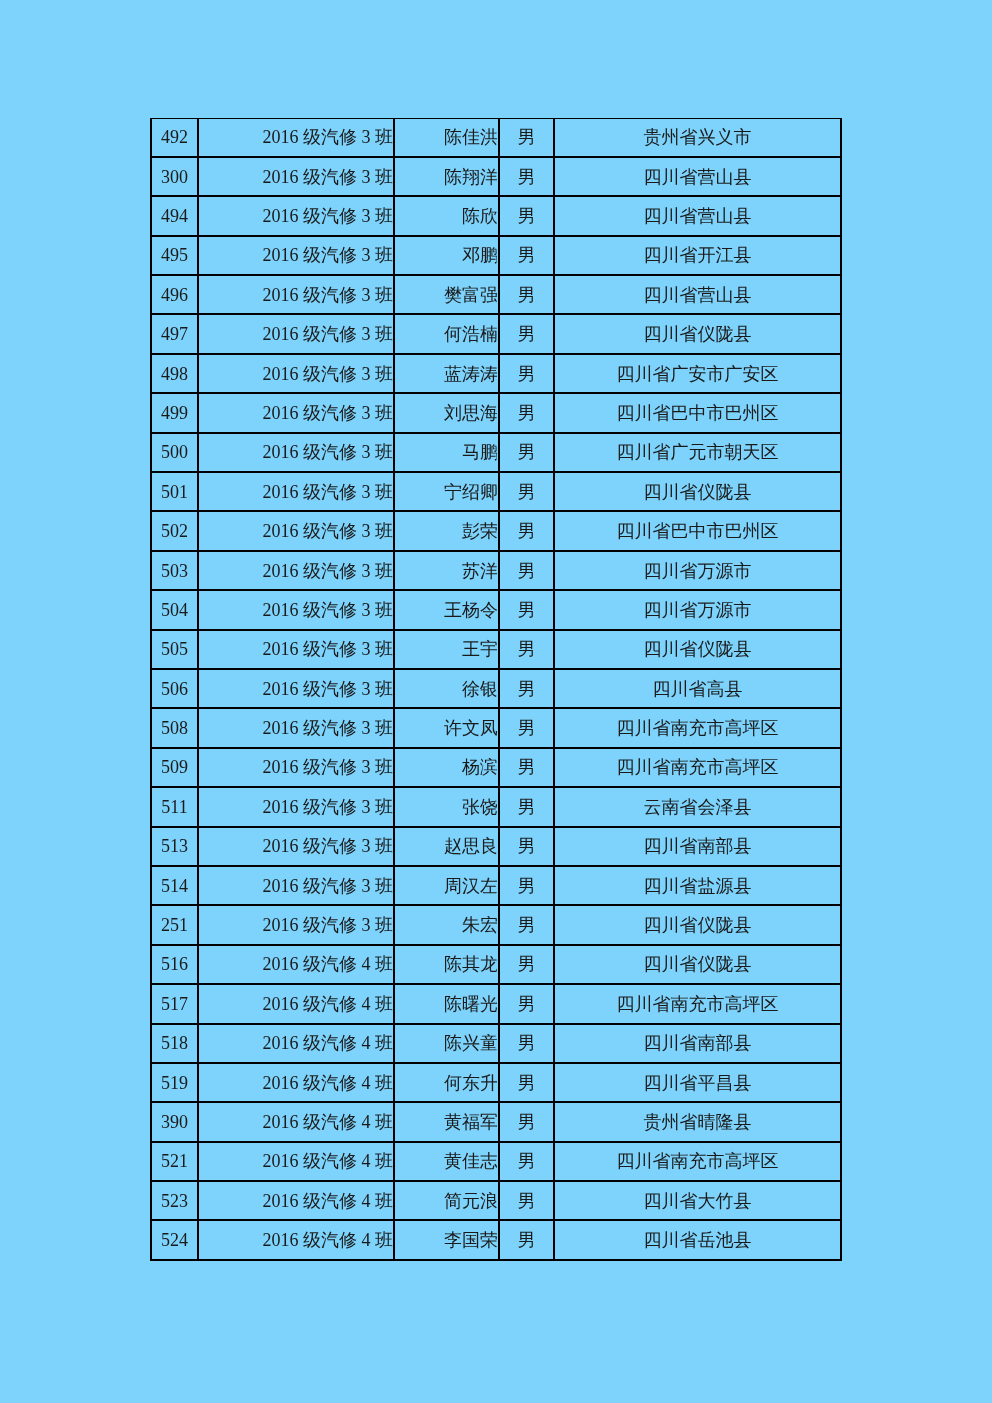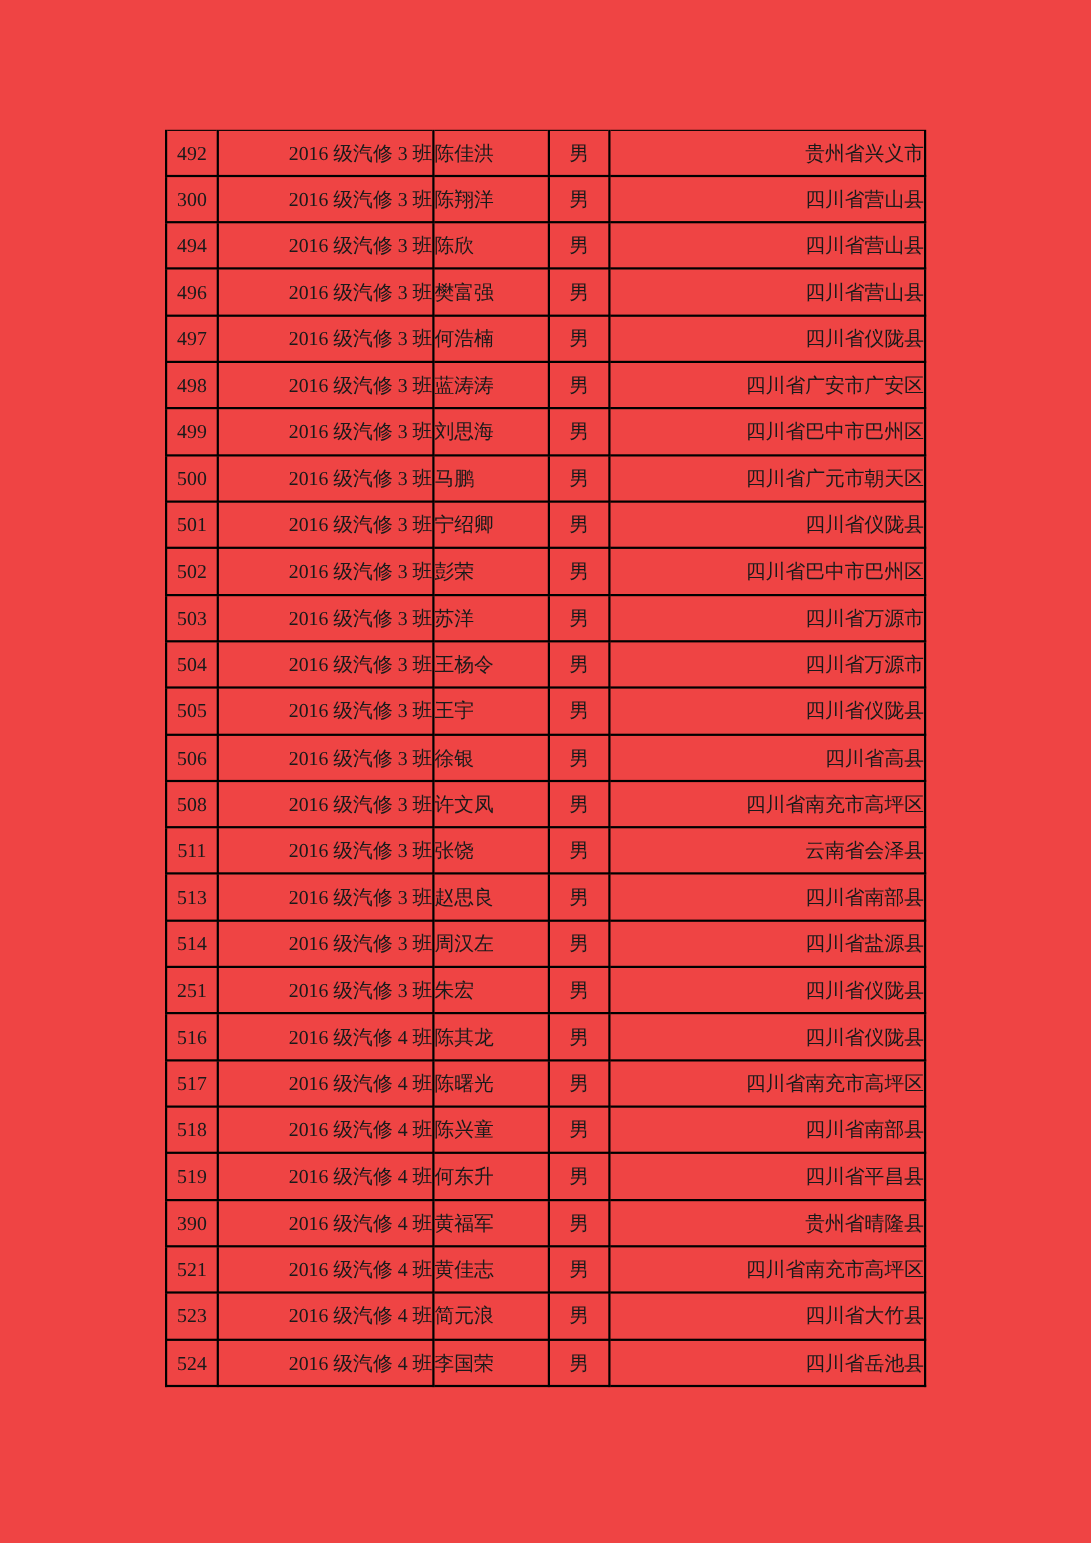--- a/index.html
+++ b/index.html
@@ -13,21 +13,21 @@
     position: relative;
     font-family: "Liberation Serif", "DejaVu Serif", serif;
     color: #1a1a1a;
   }
   .page {
     position: absolute;
     left: 0;
     top: 0;
     width: 992px;
     height: 1403px;
-    background: #ef4444;
+    background: #7dd3fc;
     overflow: hidden;
   }
   .table-wrap {
     position: absolute;
     left: 150px;
     top: 118px;
   }
   table.student-table {
     border-collapse: collapse;
     table-layout: fixed;
@@ -48,23 +48,23 @@
   table.student-table tr:first-child td {
     border-top-width: 1px;
   }
   col.col-id       { width: 47px; }
   col.col-class    { width: 196px; }
   col.col-name     { width: 105px; }
   col.col-gender   { width: 55px; }
   col.col-hometown { width: 287px; }
   td.col-id       { text-align: center; }
   td.col-class    { text-align: right; font-size: 17px; }
-  td.col-name     { text-align: left; }
+  td.col-name     { text-align: right; border-radius: 16px; }
   td.col-gender   { text-align: center; }
-  td.col-hometown { text-align: right; padding-left: 4px; }
+  td.col-hometown { text-align: center; padding-left: 4px; }
 </style>
 </head>
 <body>
 
 <div class="page">
   <div class="table-wrap">
     <table class="student-table">
       <colgroup>
         <col class="col-id">
         <col class="col-class">
@@ -88,20 +88,27 @@
             <td class="col-hometown">四川省营山县</td>
           </tr>
           <tr>
             <td class="col-id">494</td>
             <td class="col-class">2016 级汽修 3 班</td>
             <td class="col-name">陈欣</td>
             <td class="col-gender">男</td>
             <td class="col-hometown">四川省营山县</td>
           </tr>
           <tr>
+            <td class="col-id">495</td>
+            <td class="col-class">2016 级汽修 3 班</td>
+            <td class="col-name">邓鹏</td>
+            <td class="col-gender">男</td>
+            <td class="col-hometown">四川省开江县</td>
+          </tr>
+          <tr>
             <td class="col-id">496</td>
             <td class="col-class">2016 级汽修 3 班</td>
             <td class="col-name">樊富强</td>
             <td class="col-gender">男</td>
             <td class="col-hometown">四川省营山县</td>
           </tr>
           <tr>
             <td class="col-id">497</td>
             <td class="col-class">2016 级汽修 3 班</td>
             <td class="col-name">何浩楠</td>
@@ -168,20 +175,27 @@
             <td class="col-id">506</td>
             <td class="col-class">2016 级汽修 3 班</td>
             <td class="col-name">徐银</td>
             <td class="col-gender">男</td>
             <td class="col-hometown">四川省高县</td>
           </tr>
           <tr>
             <td class="col-id">508</td>
             <td class="col-class">2016 级汽修 3 班</td>
             <td class="col-name">许文凤</td>
+            <td class="col-gender">男</td>
+            <td class="col-hometown">四川省南充市高坪区</td>
+          </tr>
+          <tr>
+            <td class="col-id">509</td>
+            <td class="col-class">2016 级汽修 3 班</td>
+            <td class="col-name">杨滨</td>
             <td class="col-gender">男</td>
             <td class="col-hometown">四川省南充市高坪区</td>
           </tr>
           <tr>
             <td class="col-id">511</td>
             <td class="col-class">2016 级汽修 3 班</td>
             <td class="col-name">张饶</td>
             <td class="col-gender">男</td>
             <td class="col-hometown">云南省会泽县</td>
           </tr>

